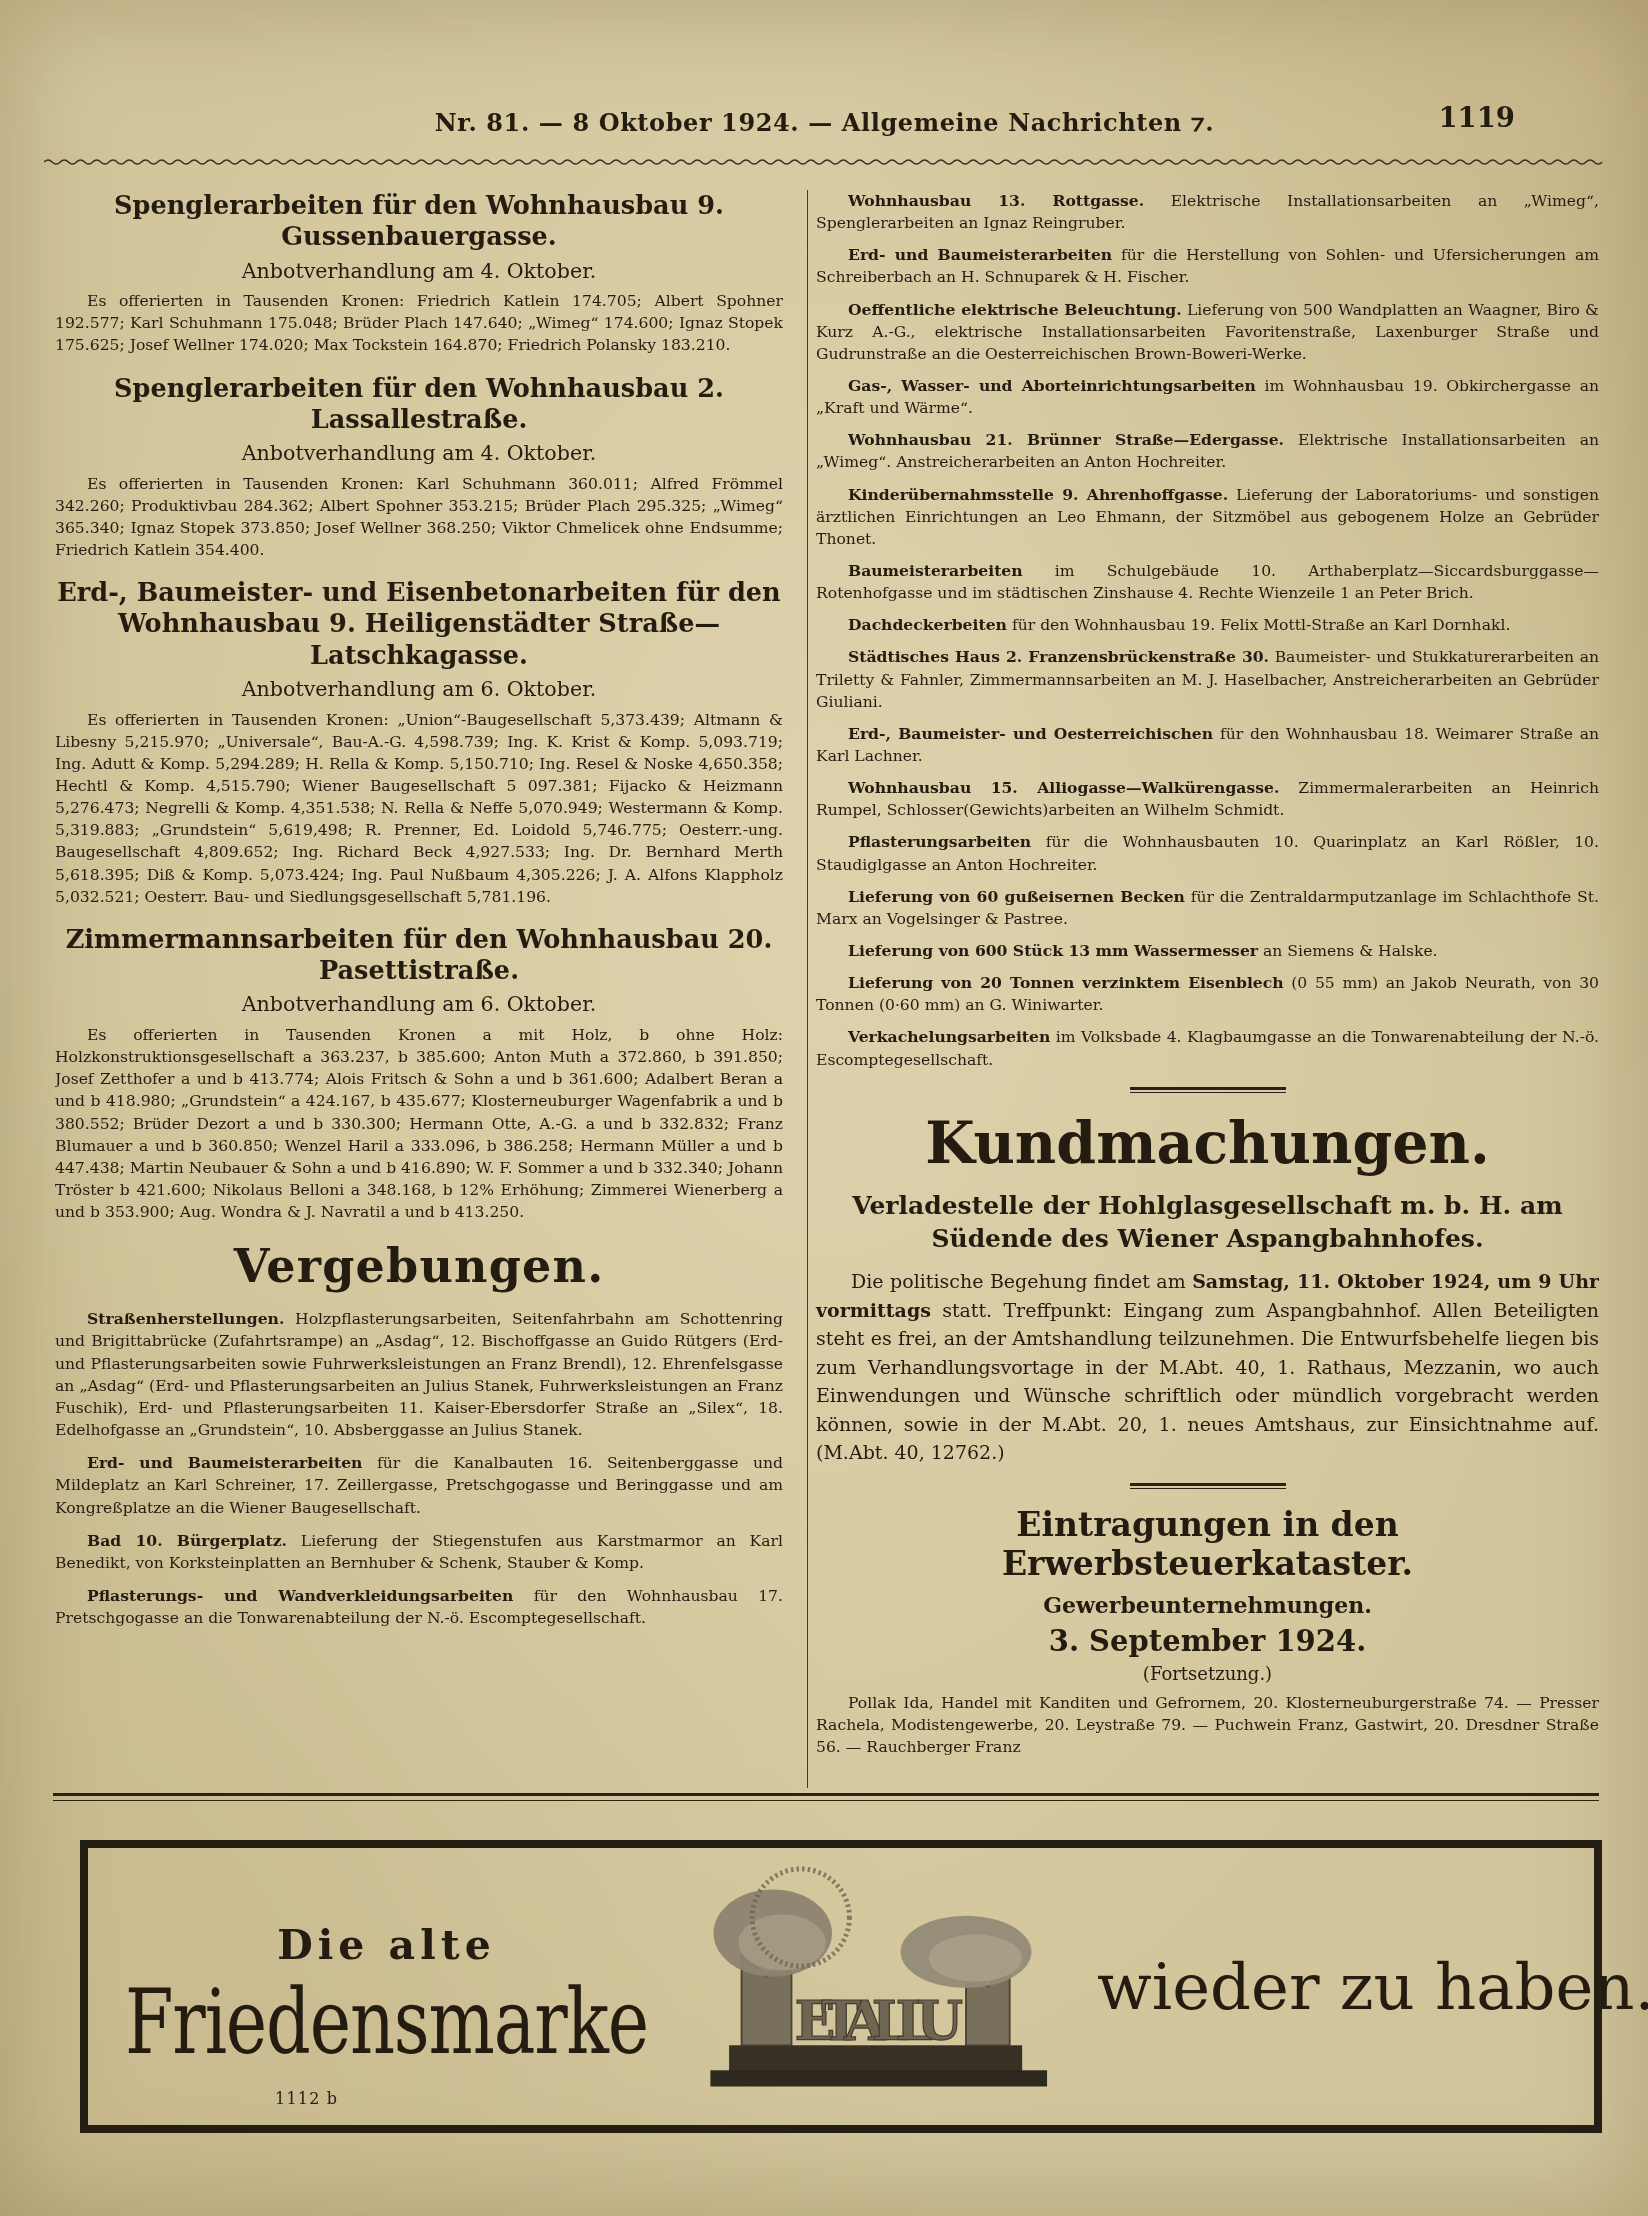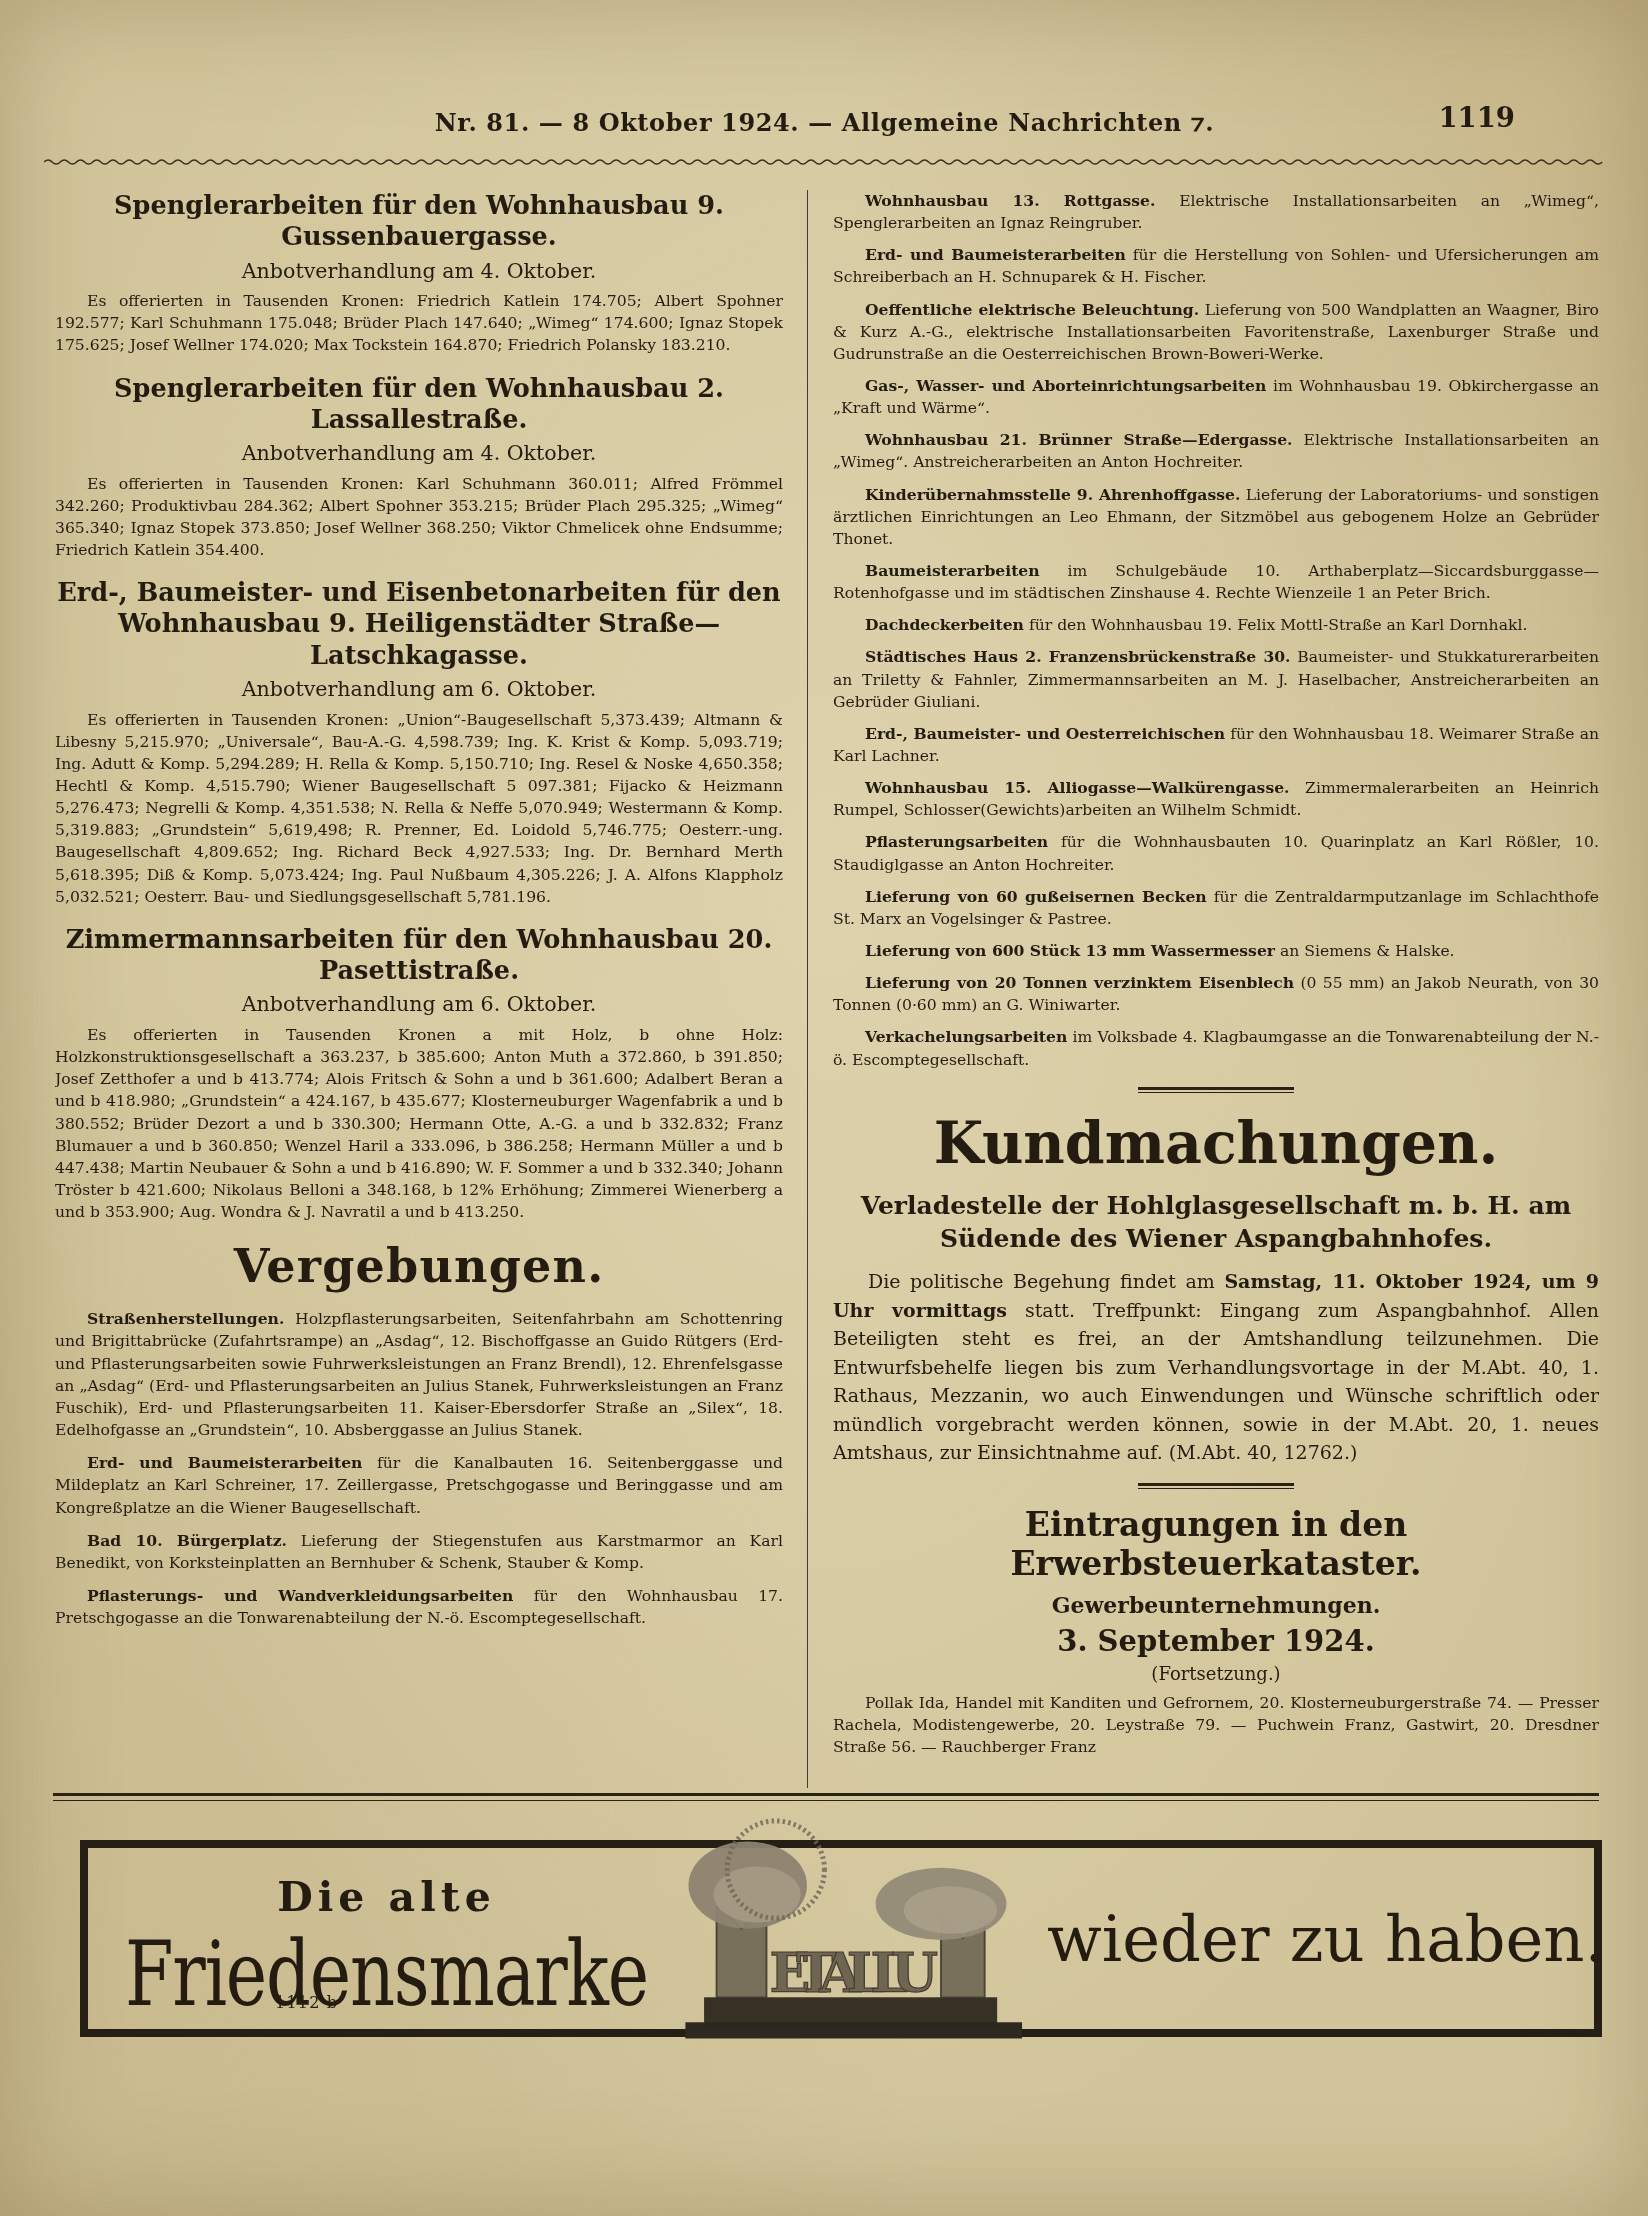--- a/index.html
+++ b/index.html
@@ -12,21 +12,21 @@
         box-shadow:inset 0 0 112px rgba(110,90,45,.35);text-decoration:underline;}
   
   .header{position:absolute;top:105px;left:53px;right:53px;height:44px;}
   .issue-line{position:absolute;left:50%;transform:translateX(-50%);top:0;font-size:24px;font-weight:700;letter-spacing:0.6px;white-space:nowrap;}
   .page-number{position:absolute;right:81px;top:-3.7px;font-size:27.5px;font-weight:700;}
   .wavy{position:absolute;top:157px;left:44px;}
   
   .cols{position:absolute;top:190px;left:55px;right:50px;height:1598px;overflow:hidden;display:flex;}
   .col{box-sizing:border-box;}
   .col-left{width:752px;padding-right:24px;}
-  .col-right{flex:1;border-left:1.9px solid #453a2b;padding-left:25px;}
+  .col-right{flex:1;border-left:1.9px solid #453a2b;padding-left:8px;}
   .section{margin-bottom:16px;}
   .section-title{font-size:25.6px;line-height:1.22;font-weight:700;text-align:center;margin:0 0 6.2px 0;}
   .section-subtitle{font-size:20.6px;text-align:center;margin:0 0 7.5px 0;}
   .body-par{font-size:15.6px;line-height:1.42;text-align:justify;text-indent:32px;margin:0;}
   .lead{font-weight:700;}
   .big-heading{font-size:46px;font-weight:700;text-align:center;margin:16px 0 15px 0;letter-spacing:1.2px;}
   .verg-par{font-size:15.6px;line-height:1.42;text-align:justify;text-indent:32px;margin:0 0 11.2px 0;}
   .item{font-size:15.6px;line-height:1.42;text-align:justify;text-indent:32px;margin:0 0 10px 0;}
   .short-divider{width:156px;margin:16px auto 16px auto;border-top:3.7px solid #2a2214;border-bottom:1.9px solid #2a2214;height:2.5px;}
   .kund-heading{font-size:57px;font-weight:700;text-align:center;margin:3.7px 0 12.5px 0;}
@@ -34,22 +34,22 @@
   .kund-par{font-size:19px;line-height:1.5;text-align:justify;text-indent:35px;margin:0;}
   .kund-par .b{font-weight:700;}
   .eintrag-heading{font-size:33px;font-weight:700;text-align:center;margin:6.2px 0 8.7px 0;}
   .eintrag-sub{font-size:22px;font-weight:700;text-align:center;margin:0 0 6.2px 0;}
   .eintrag-date{font-size:29px;font-weight:700;text-align:center;margin:0 0 5px 0;}
   .fortsetzung{font-size:18px;text-align:center;margin:0 0 7.5px 0;}
   .eintrag-par{font-size:15.6px;line-height:1.42;text-align:justify;text-indent:32px;margin:0;}
   
   .bottom-rule{position:absolute;top:1793px;left:53px;right:50px;height:3.7px;border-top:3.7px solid #2a2214;border-bottom:1.9px solid #2a2214;}
   
-  .ad{position:absolute;top:1840px;left:80px;right:47px;height:197px;border:8px solid #241e15;box-sizing:border-box;
-      display:flex;align-items:center;justify-content:space-between;padding:3.7px 19px 3.7px 37px;}
+  .ad{position:absolute;top:1840px;left:80px;right:47px;height:293px;border:8px solid #241e15;box-sizing:border-box;
+      display:flex;align-items:center;justify-content:space-between;padding:3.7px 19px 3.7px 37px;gap:25px;}
   .ad-left{text-align:center;width:549px;}
   .ad-line1{font-size:41px;font-weight:800;letter-spacing:5px;margin:0 0 1.2px 0;}
   .ad-line2{font-size:70px;font-weight:400;letter-spacing:-1.2px;transform:scaleY(1.28);transform-origin:center top;margin:0;white-space:nowrap;}
   .ad-number{position:absolute;left:187px;bottom:17.5px;font-size:16px;letter-spacing:1.2px;}
   .ad-illustration{width:399px;height:250px;flex:0 0 auto;margin-top:-6.2px;}
   .ad-right{font-size:64px;white-space:nowrap;margin-right:23px;}
 </style>
 </head>
 <body>
 

